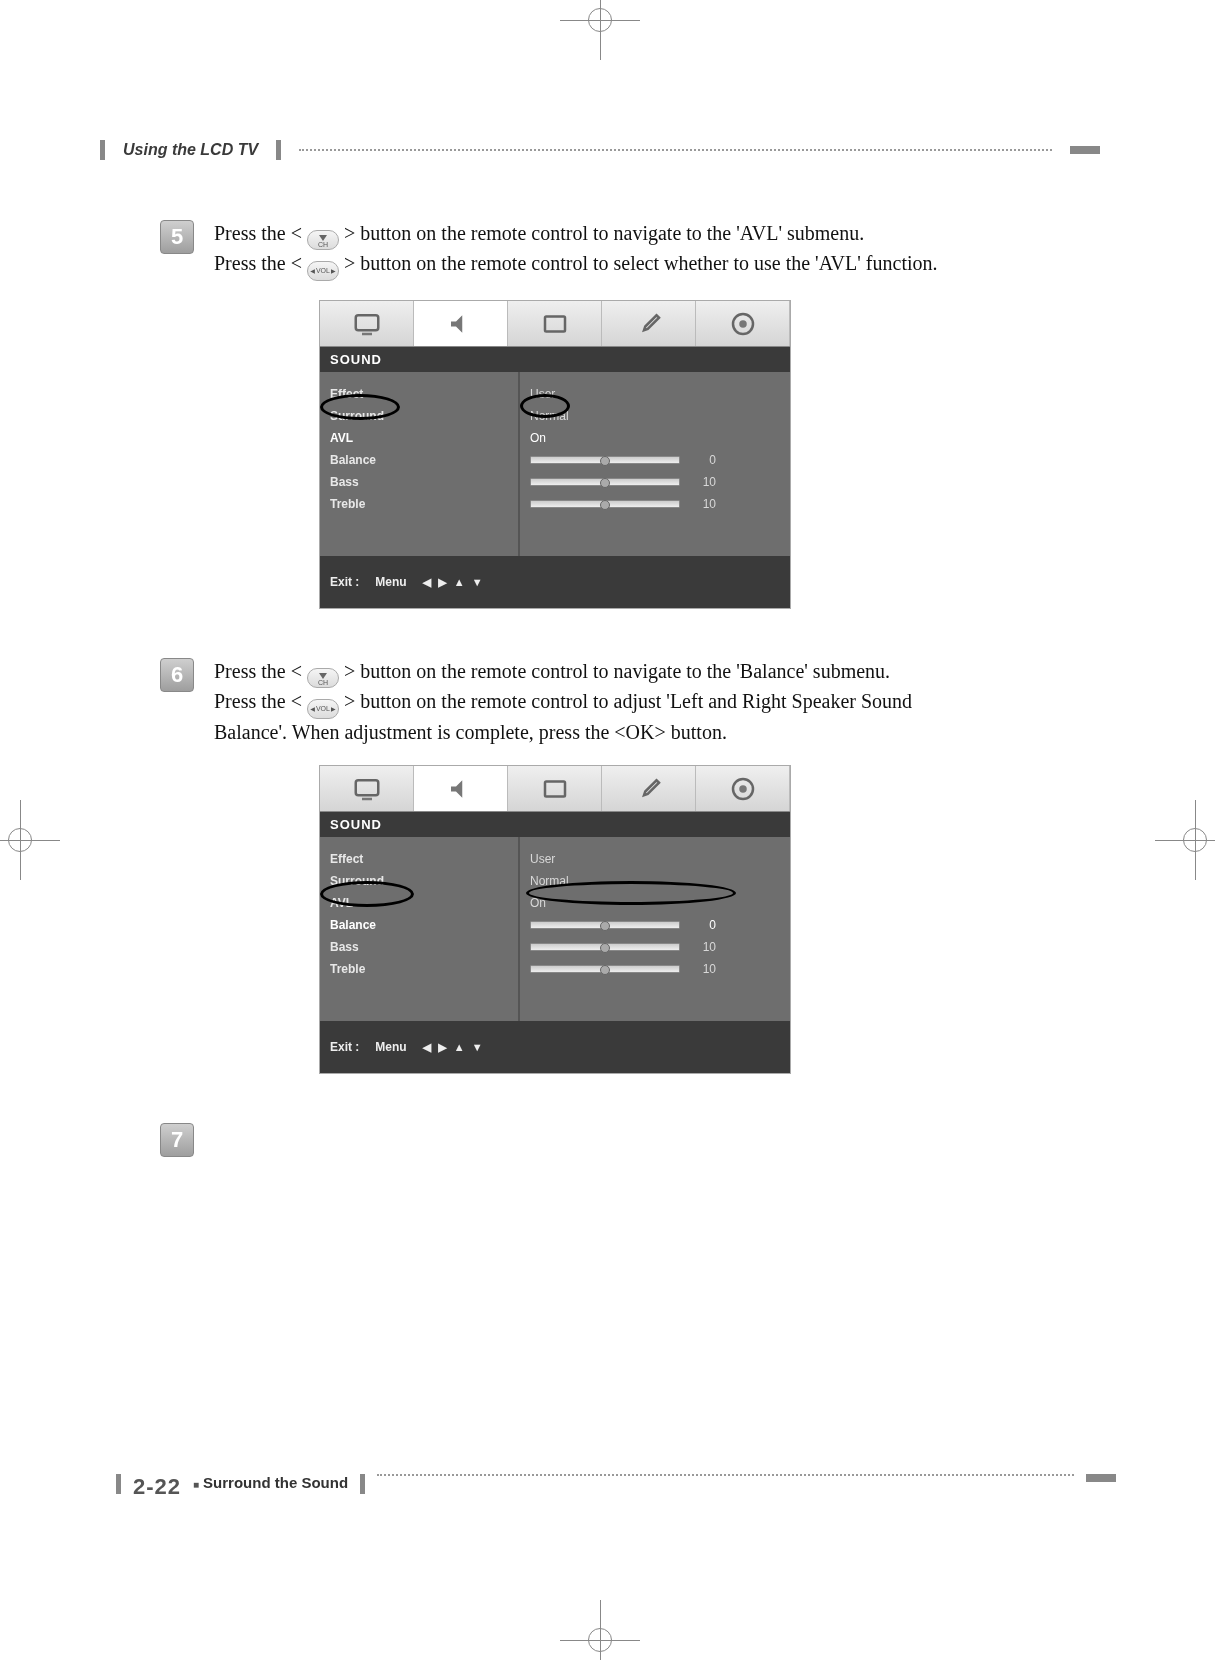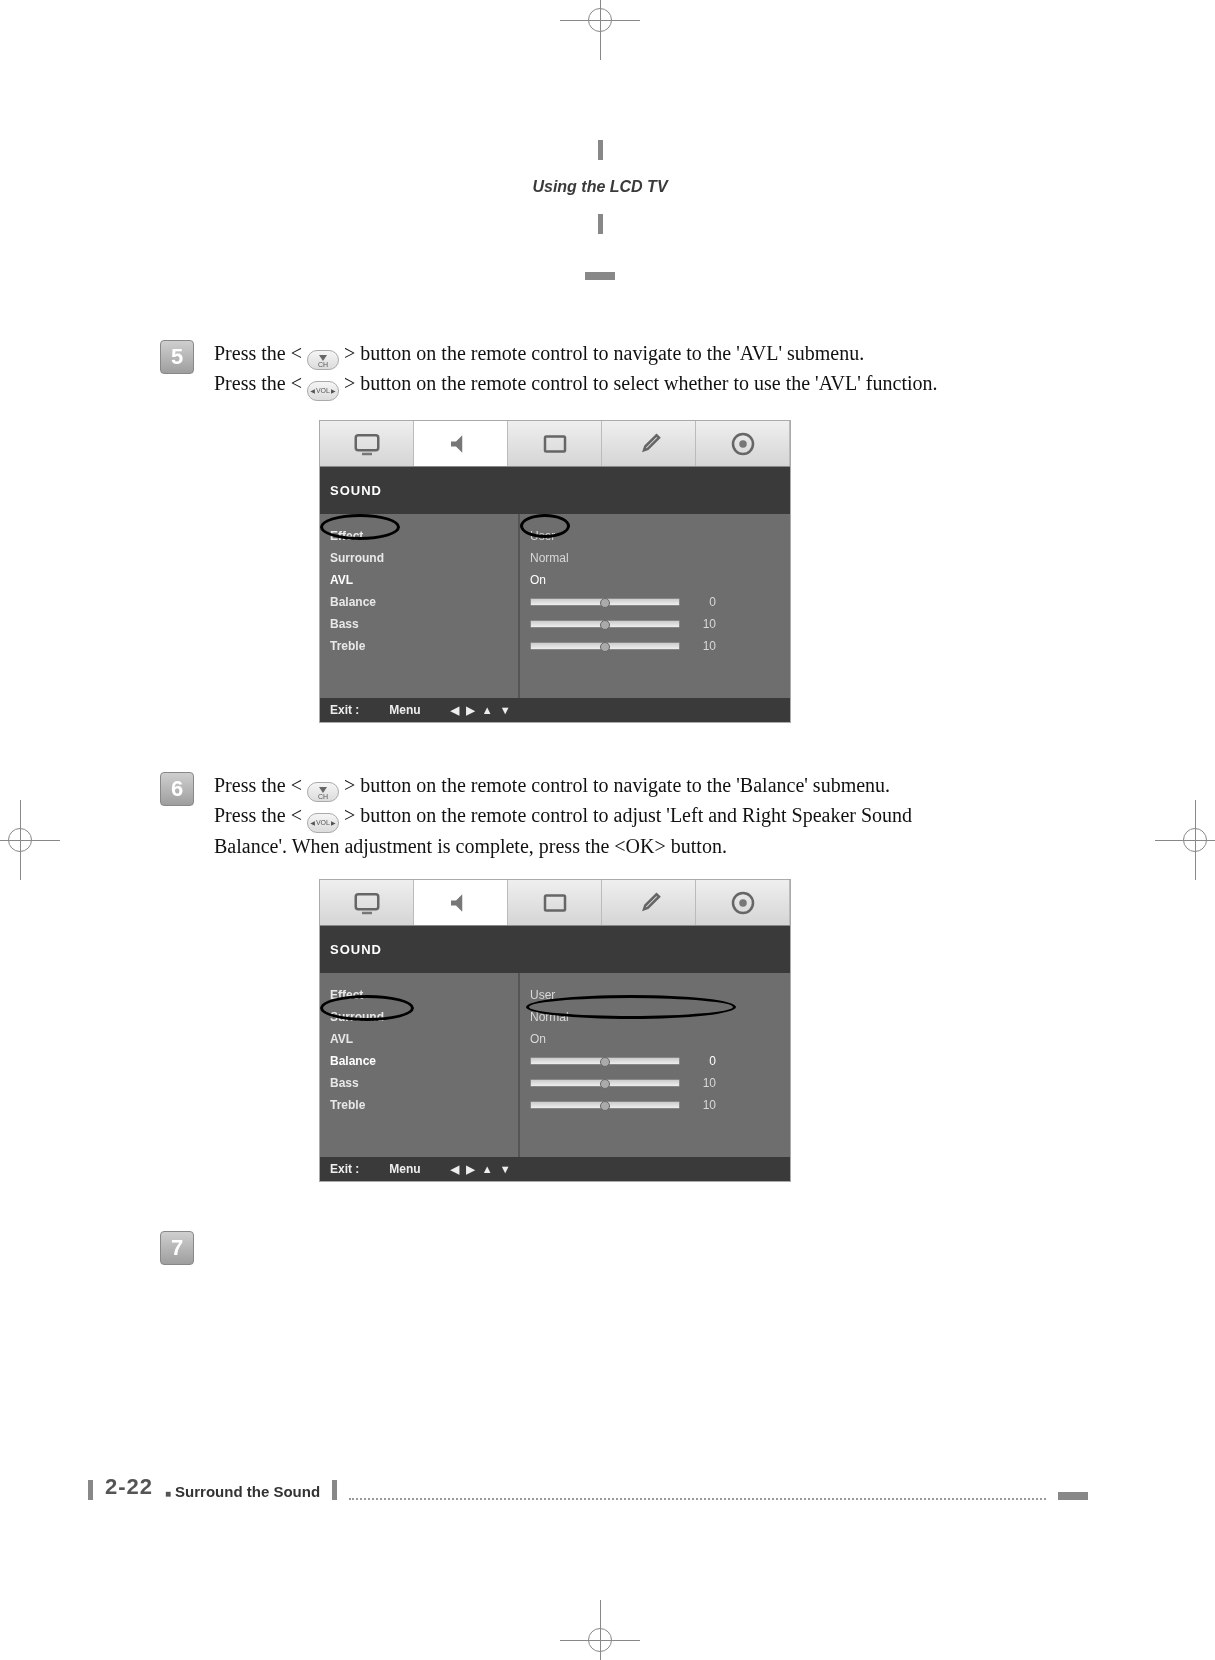--- a/index.html
+++ b/index.html
@@ -40,21 +40,20 @@
     position: absolute;
     left: 100px;
     top: 140px;
     width: 1000px;
   }
   .header-row {
     display: flex;
     align-items: center;
     gap: 18px;
     margin-bottom: 60px;
-    flex-direction: column;
   }
   .vbar { width: 5px; height: 20px; background: #888; }
   .header-label {
     font-family: Arial, sans-serif;
     font-style: italic;
     font-weight: bold;
     font-size: 16px;
     color: #3a3a3a;
   }
   .dotted {
@@ -130,21 +129,21 @@
     flex: 1;
     display: flex;
     align-items: center;
     justify-content: center;
     border-right: 1px solid #bbb;
   }
   .osd-tab svg { width: 30px; height: 30px; fill: #777; }
   .osd-tab.active { background: #fff; }
   .osd-title {
     background: #3a3a3a;
-    padding: 16px 10px;
+    padding: 5px 10px;
     color: #fff;
     letter-spacing: 1px;
     font-size: 13px;
   }
   .osd-body {
     display: flex;
     background: #6e6e6e;
   }
   .osd-left {
     width: 200px;
@@ -181,37 +180,37 @@
   }
   .menu-row .num { width: 26px; text-align:right; color:#d8d8d8; font-weight:normal;}
   .highlight-circle {
     position: absolute;
     border: 3px solid #000;
     border-radius: 50%;
     pointer-events: none;
   }
   .osd-footer {
     background: #3a3a3a;
-    padding: 5px 10px;
+    padding: 19px 10px;
     color: #eee;
     display: flex;
-    gap: 30px;
+    gap: 16px;
     align-items: center;
     font-size: 12px;
     text-align: center;
   }
   .osd-footer .arrows { letter-spacing: 2px; font-size: 11px; }
 
   .footer-row {
     position: absolute;
-    left: 88px;
+    left: 116px;
     bottom: 160px;
     width: 1000px;
     display: flex;
-    align-items: flex-end;
+    align-items: flex-start;
     gap: 12px;
   }
   .footer-page {
     font-family: Arial, sans-serif;
     font-weight: bold;
     font-size: 22px;
     color: #555;
     letter-spacing: 1px;
   }
   .footer-label {

